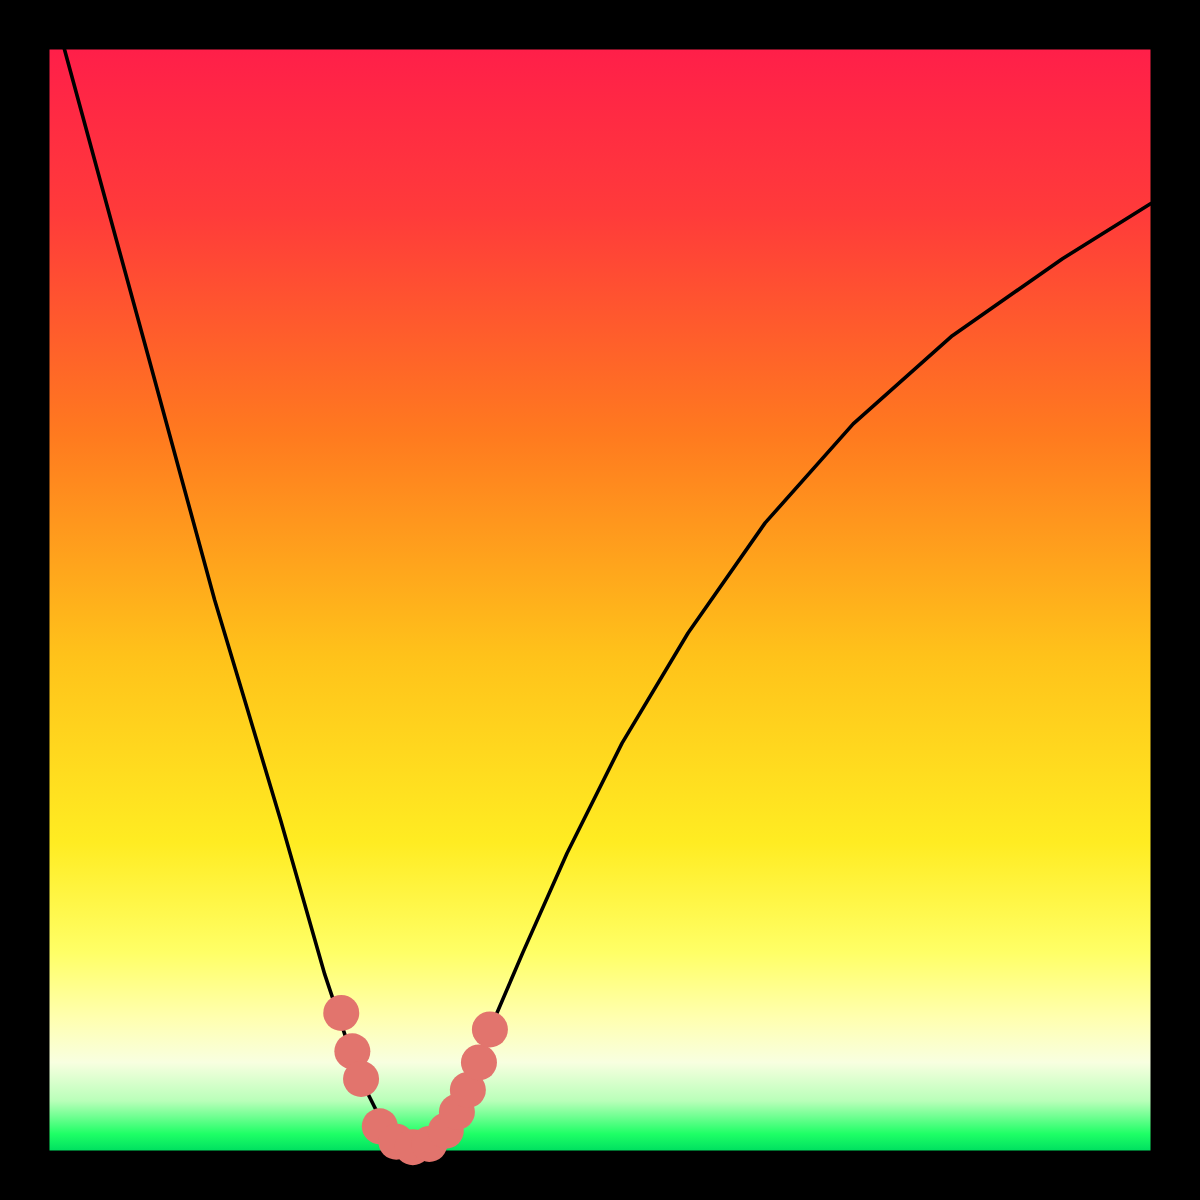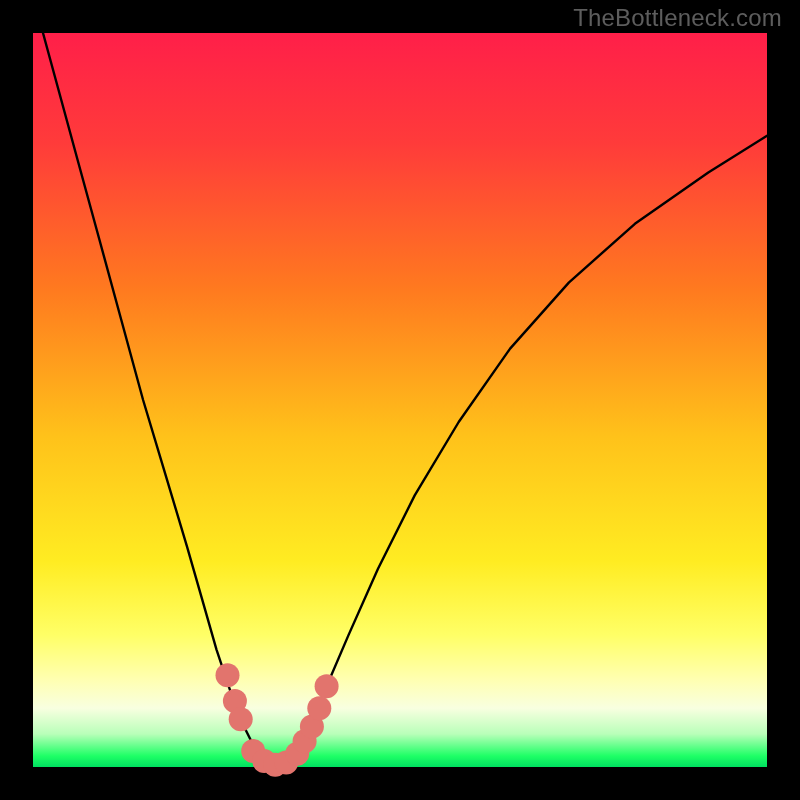--- a/index.html
+++ b/index.html
@@ -61,14 +61,13 @@
         <circle cx="264.2" cy="761.1" r="12" fill="#e2746d"></circle>
         <circle cx="275.2" cy="764.8" r="12" fill="#e2746d"></circle>
         <circle cx="286.2" cy="762.6" r="12" fill="#e2746d"></circle>
         <circle cx="297.2" cy="753.8" r="12" fill="#e2746d"></circle>
         <circle cx="304.6" cy="741.3" r="12" fill="#e2746d"></circle>
         <circle cx="311.9" cy="726.6" r="12" fill="#e2746d"></circle>
         <circle cx="319.3" cy="708.3" r="12" fill="#e2746d"></circle>
         <circle cx="326.6" cy="686.3" r="12" fill="#e2746d"></circle>
       </g>
   </svg>
-  <div class="watermark">TheBottleneck.com</div>
 </div>
 
 </body></html>

